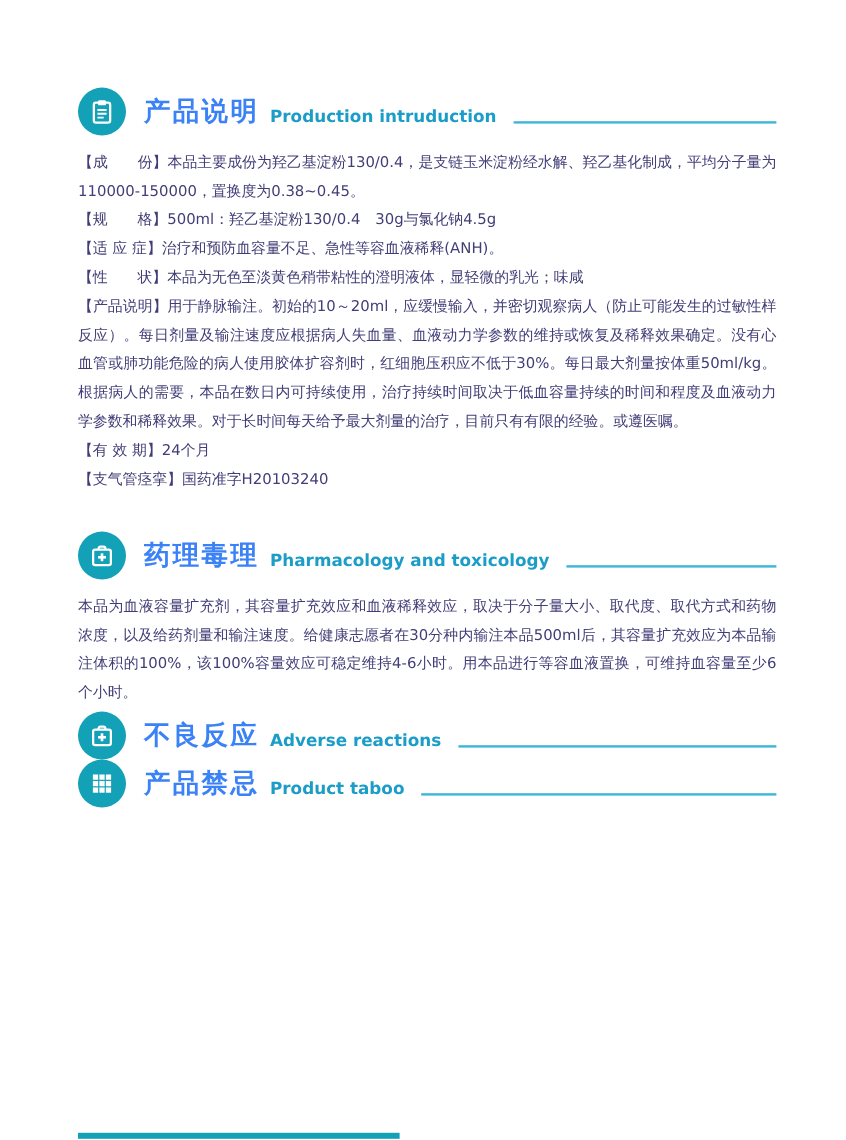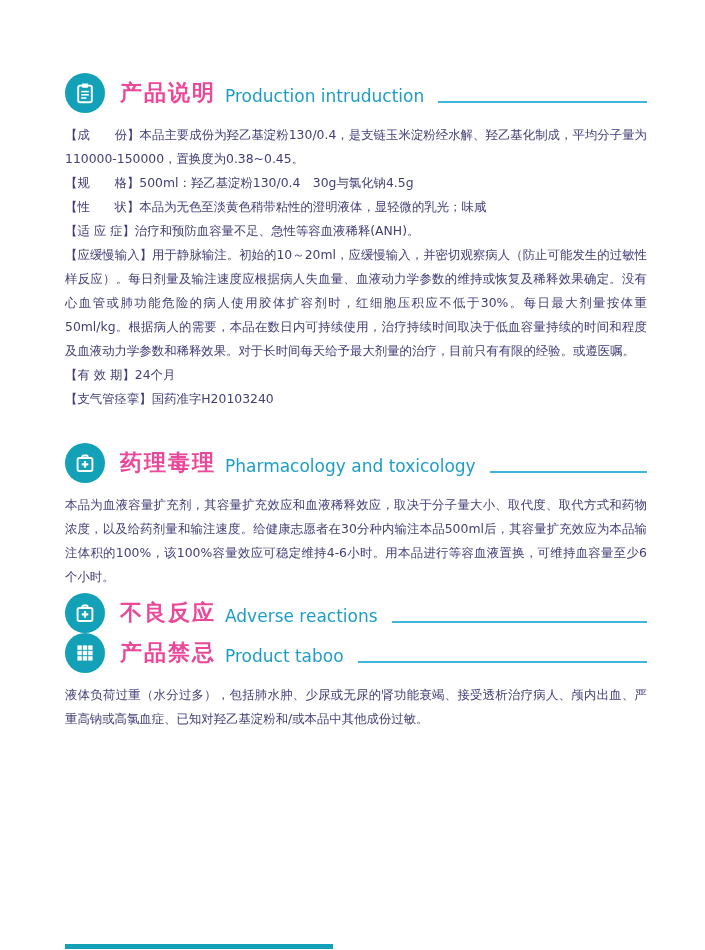--- a/index.html
+++ b/index.html
@@ -16,26 +16,26 @@
   .section + .section.gap-c { }
   .sec-header { display: flex; align-items: center; height: 40px; }
   .icon-circle {
     width: 40px; height: 40px; border-radius: 50%;
     background: #12a1b7; flex: 0 0 40px;
     display: flex; align-items: center; justify-content: center;
   }
   .icon-circle svg { display: block; }
   .sec-title {
     margin-left: 15px;
-    font-size: 22px; font-weight: bold; color: #ec4899;
+    font-size: 22px; font-weight: bold; color: #3b82f6;
     letter-spacing: 2px; white-space: nowrap;
   }
   .sec-sub {
     margin-left: 9px; align-self: flex-end; padding-bottom: 7px;
-    font-size: 17px; font-weight: normal; color: #1c9dc8; white-space: nowrap;
+    font-size: 14px; font-weight: bold; color: #1c9dc8; white-space: nowrap;
   }
   .sec-rule {
     flex: 1 1 auto; margin-left: 14px; align-self: flex-end; margin-bottom: 10px;
     border-top: 2px solid #3fb5d8; height: 0;
   }
   .sec-body { margin-top: 10px; }
   .sec-body p, .sec-body .field {
     font-size: 12.4px; line-height: 24px; color: #413d77;
     text-align: justify; font-weight: 500;
   }
@@ -61,23 +61,23 @@
           <line x1="8.2" y1="17.0" x2="13.4" y2="17.0" stroke="#ffffff" stroke-width="1.6"></line>
         </svg>
       </div>
       <div class="sec-title">产品说明</div>
       <div class="sec-sub">Production intruduction</div>
       <div class="sec-rule"></div>
     </div>
     <div class="sec-body">
       <p class="field"><span class="field-label">【成　　份】</span><span>本品主要成份为羟乙基淀粉130/0.4，是支链玉米淀粉经水解、羟乙基化制成，平均分子量为110000-150000，置换度为0.38~0.45。</span></p>
       <p class="field"><span class="field-label">【规　　格】</span><span>500ml：羟乙基淀粉130/0.4　30g与氯化钠4.5g</span></p>
+      <p class="field"><span class="field-label">【适 应 症】</span><span>治疗和预防血容量不足、急性等容血液稀释(ANH)。</span></p>
       <p class="field"><span class="field-label">【性　　状】</span><span>本品为无色至淡黄色稍带粘性的澄明液体，显轻微的乳光；味咸</span></p>
-      <p class="field"><span class="field-label">【适 应 症】</span><span>治疗和预防血容量不足、急性等容血液稀释(ANH)。</span></p>
-      <p class="field"><span class="field-label">【应缓慢输入】</span><span>用于静脉输注。初始的10～20ml，应缓慢输入，并密切观察病人（防止可能发生的过敏性样反应）。每日剂量及输注速度应根据病人失血量、血液动力学参数的维持或恢复及稀释效果确定。没有心血管或肺功能危险的病人使用胶体扩容剂时，红细胞压积应不低于30%。每日最大剂量按体重50ml/kg。根据病人的需要，本品在数日内可持续使用，治疗持续时间取决于低血容量持续的时间和程度及血液动力学参数和稀释效果。对于长时间每天给予最大剂量的治疗，目前只有有限的经验。或遵医嘱。</span></p>
+      <p class="field"><span class="field-label">【产品说明】</span><span>用于静脉输注。初始的10～20ml，应缓慢输入，并密切观察病人（防止可能发生的过敏性样反应）。每日剂量及输注速度应根据病人失血量、血液动力学参数的维持或恢复及稀释效果确定。没有心血管或肺功能危险的病人使用胶体扩容剂时，红细胞压积应不低于30%。每日最大剂量按体重50ml/kg。根据病人的需要，本品在数日内可持续使用，治疗持续时间取决于低血容量持续的时间和程度及血液动力学参数和稀释效果。对于长时间每天给予最大剂量的治疗，目前只有有限的经验。或遵医嘱。</span></p>
       <p class="field"><span class="field-label">【有 效 期】</span><span>24个月</span></p>
       <p class="field"><span class="field-label">【支气管痉挛】</span><span>国药准字H20103240</span></p>
     </div>
   </div>
 
   <div class="section gap-a">
     <div class="sec-header">
       <div class="icon-circle">
         <svg width="24" height="24" viewBox="0 0 24 24">
           <path d="M9.2 7V5.9c0-.8.6-1.4 1.4-1.4h2.8c.8 0 1.4.6 1.4 1.4V7" fill="none" stroke="#ffffff" stroke-width="1.8"></path>
@@ -123,20 +123,17 @@
           <rect x="15.2" y="9.8" width="4.4" height="4.4" fill="#ffffff"></rect>
           <rect x="4.4" y="15.2" width="4.4" height="4.4" fill="#ffffff"></rect>
           <rect x="9.8" y="15.2" width="4.4" height="4.4" fill="#ffffff"></rect>
           <rect x="15.2" y="15.2" width="4.4" height="4.4" fill="#ffffff"></rect>
         </svg>
       </div>
       <div class="sec-title">产品禁忌</div>
       <div class="sec-sub">Product taboo</div>
       <div class="sec-rule"></div>
     </div>
-    <div class="sec-body">
-      <p>液体负荷过重（水分过多），包括肺水肿、少尿或无尿的肾功能衰竭、接受透析治疗病人、颅内出血、严重高钠或高氯血症、已知对羟乙基淀粉和/或本品中其他成份过敏。</p>
-    </div>
   </div>
 
 </div>
 
 <div class="footer-bar"></div>
 
 </body></html>

